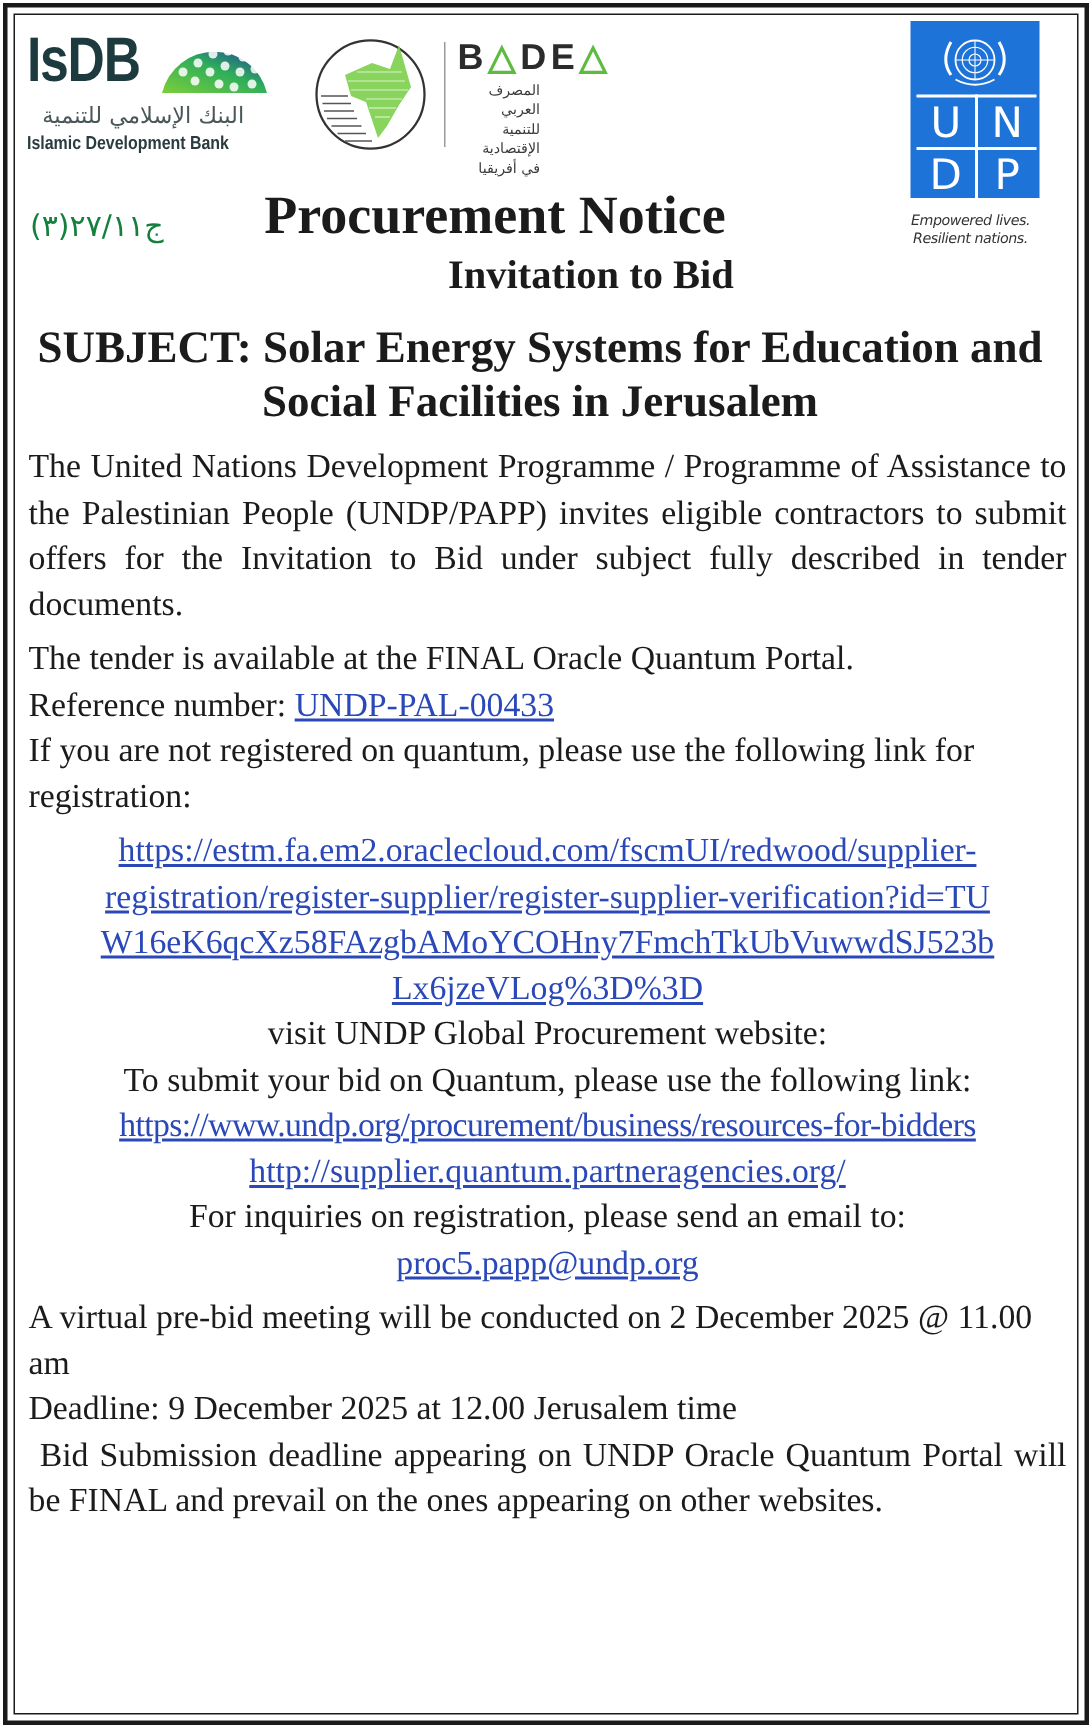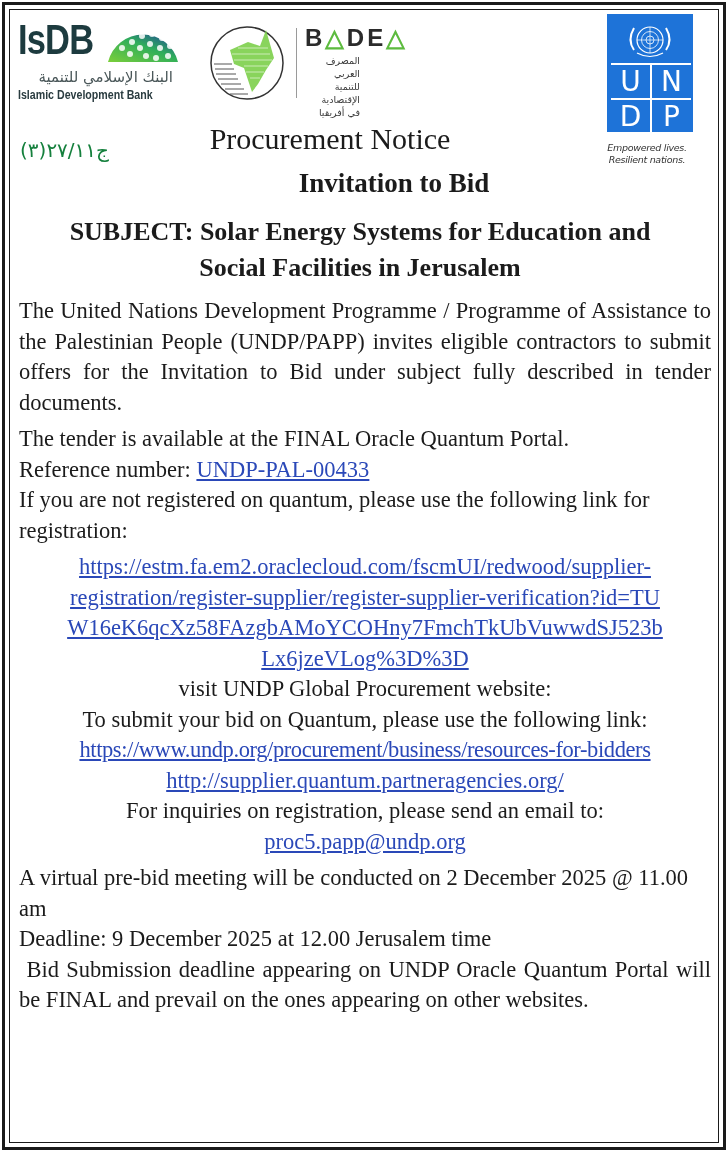--- a/index.html
+++ b/index.html
@@ -11,42 +11,42 @@
     .frame-inner {
       position: absolute; left: 4px; top: 4px; right: 4px; bottom: 4px;
       border: 1.5px solid #1a1a1a; background: #fff;
     }
     .serif { font-family: "Liberation Serif", "DejaVu Serif", serif; color: #1b1b1b; }
 
     
     .isdb { position: absolute; left: 12px; top: 12px; width: 170px; height: 90px; }
     .isdb-word { position: absolute; left: 6px; top: 4px; font-family: "Liberation Sans", sans-serif; font-weight: bold; font-size: 42px; color: #1d3b3f; letter-spacing: -1px; transform: scaleX(0.82); transform-origin: left top; }
     .isdb-globe { position: absolute; left: 90px; top: 8px; width: 80px; height: 44px; }
-    .isdb-ar { position: absolute; left: 6px; top: 56px; font-family: "DejaVu Sans", sans-serif; font-size: 15px; color: #4a5759; direction: rtl; width: 155px; }
+    .isdb-ar { position: absolute; left: 6px; top: 56px; font-family: "DejaVu Sans", sans-serif; font-size: 15px; color: #4a5759; direction: rtl; width: 155px; text-align: center; }
     .isdb-en { position: absolute; left: 6px; top: 76px; font-family: "Liberation Sans", sans-serif; font-weight: bold; font-size: 12.5px; color: #2a3c40; transform: scaleX(0.85); transform-origin: left top; white-space: nowrap; }
 
     .badea { position: absolute; left: 200px; top: 18px; width: 240px; height: 90px; text-decoration: underline; }
     .badea-circle { position: absolute; left: 8px; top: 6px; width: 78px; height: 78px; }
     .badea-sep { position: absolute; left: 96px; top: 10px; width: 1px; height: 70px; background: #9a9a9a; }
     .badea-word { position: absolute; left: 105px; top: 6px; font-family: "Liberation Sans", sans-serif; font-weight: bold; font-size: 24px; color: #2b2b2b; letter-spacing: 3px; }
     .badea-word .tri { color: #5dbb3f; }
     .badea-ar { position: absolute; left: 104px; top: 36px; font-family: "DejaVu Sans", sans-serif; font-size: 9.5px; line-height: 13px; color: #3a3a3a; direction: rtl; text-align: right; width: 56px; }
 
     .undp { position: absolute; left: 607px; top: 14px; width: 90px; height: 160px; }
     .undp-box { position: absolute; left: 0; top: 0; width: 86px; height: 118px; background: #1e73d8; }
     .undp-emblem { position: absolute; left: 8px; top: 6px; width: 70px; height: 40px; }
     .undp-cell { position: absolute; width: 39px; height: 33px; color: #fff; font-family: "DejaVu Sans", sans-serif; font-size: 28px; line-height: 33px; text-align: center; border-top: 2px solid #fff; }
     .undp-cell.l { border-right: 2px solid #fff; }
     .undp-tag { position: absolute; left: -20px; top: 128px; width: 120px; font-family: "DejaVu Sans", sans-serif; font-style: italic; font-size: 9.5px; line-height: 12px; color: #333; text-align: center; letter-spacing: -0.3px; }
 
     .ref { position: absolute; left: 20px; top: 138px; font-family: "DejaVu Sans", sans-serif; font-size: 20px; color: #15803d; direction: rtl; }
 
-    .title1 { position: absolute; left: 0; width: 660px; top: 122px; text-align: center; font-weight: normal; font-size: 30px; }
+    .title1 { position: absolute; left: 0; width: 660px; top: 122px; text-align: center; font-weight: bold; font-size: 36px; }
     .title2 { position: absolute; left: 0; width: 728px; top: 168px; text-align: center; font-weight: bold; font-size: 27px; margin-left: 30px; }
-    .subject { position: absolute; left: 0; width: 720px; top: 214px; text-align: center; font-weight: bold; font-size: 26px; line-height: 36px; }
+    .subject { position: absolute; left: 0; width: 720px; top: 214px; text-align: center; font-weight: bold; font-size: 30px; line-height: 36px; }
 
     .body { position: absolute; left: 19px; width: 692px; font-size: 22.5px; line-height: 30.5px; }
     .justify { text-align: justify; text-align-last: left; }
     .center { text-align: center; }
     a, .link { color: #2a48b8; text-decoration: underline; text-underline-offset: 2px; }
     .block-gap { height: 6px; }
   </style>
 </head>
 <body>
 

